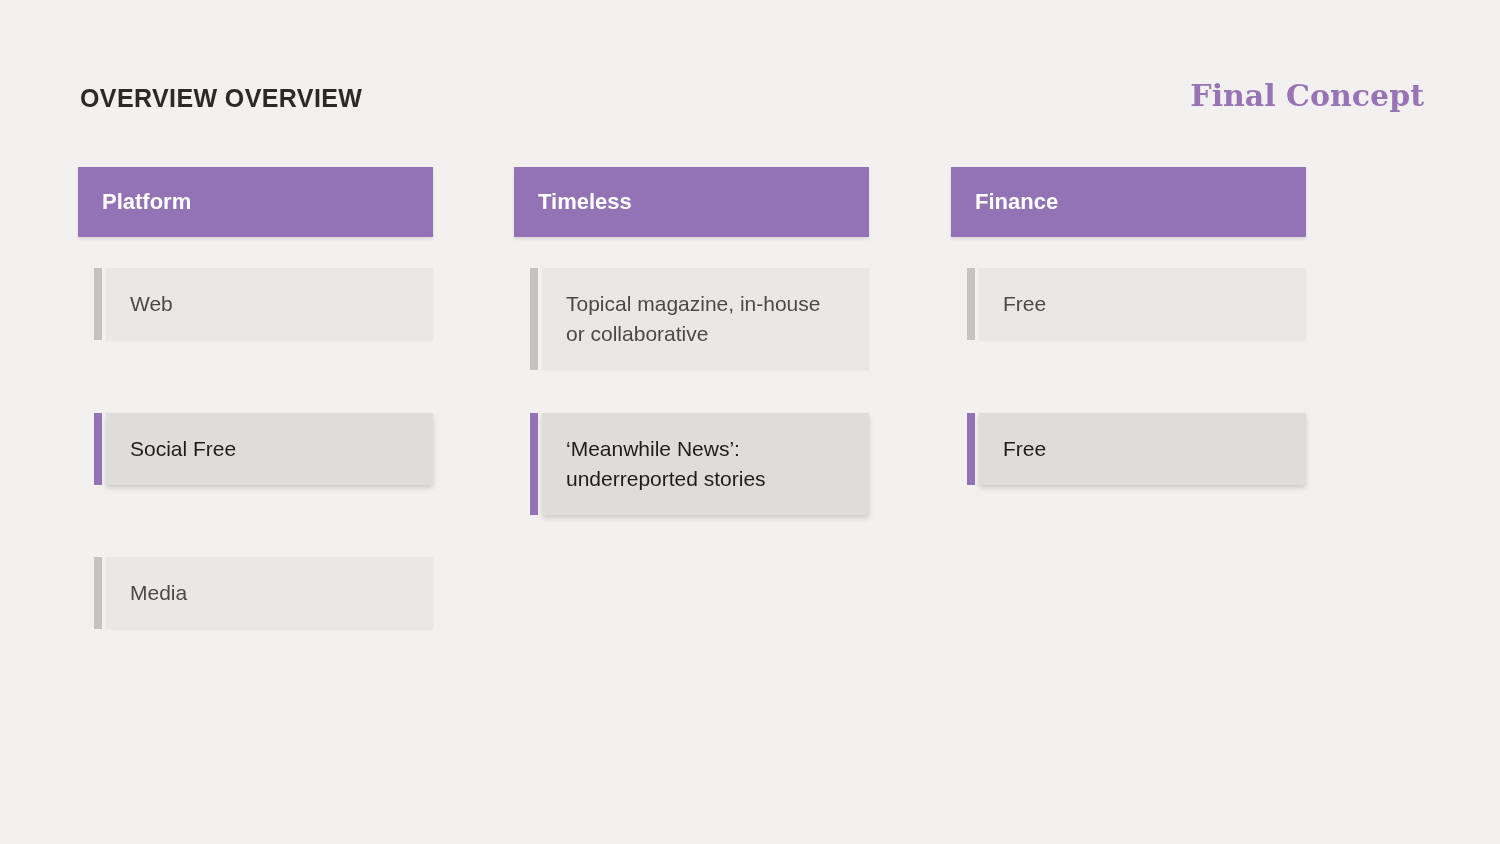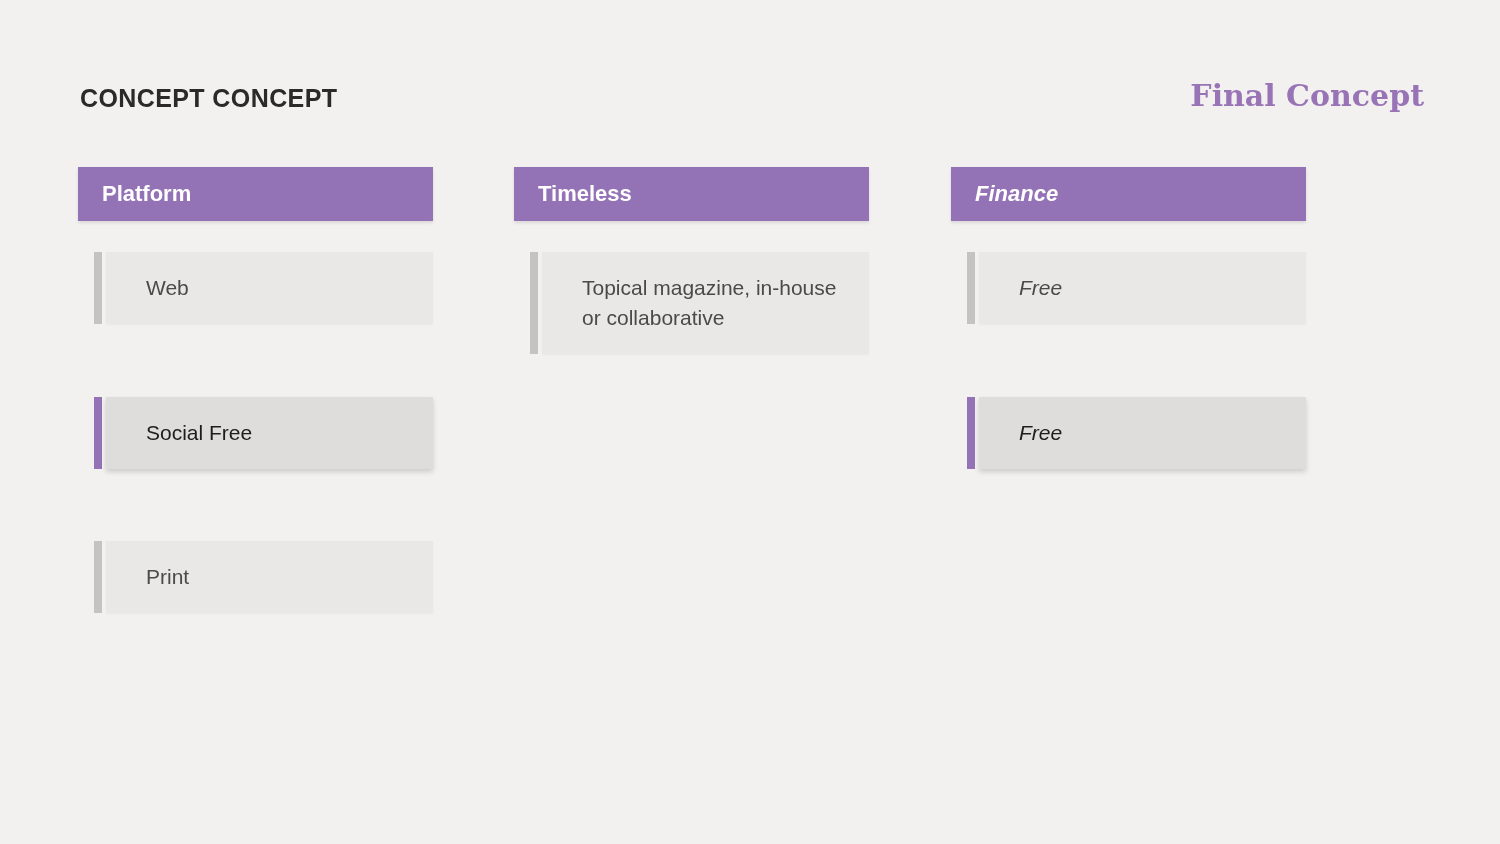--- a/index.html
+++ b/index.html
@@ -38,23 +38,23 @@
     font-size:30px;
     color:var(--watermark_purple);
   }
   .column{
     position:absolute;
     top:167px;
     width:355px;
   }
   .col-1{left:78px;}
   .col-2{left:514px;}
-  .col-3{left:951px;font-style:italic;}
+  .col-3{left:951px;}
   .col-header{
-    height:54px;
+    height:70px;
     background:var(--accent_purple);
     color:var(--header_text);
     display:flex;
     align-items:center;
     padding-left:24px;
     font-size:22px;
     font-weight:bold;
     box-shadow:0 2px 3px rgba(0,0,0,0.10);
   }
   .cards{
@@ -86,30 +86,29 @@
   .card.selected .card-body{
     background:var(--card_bg_selected);
     box-shadow:0 3px 5px rgba(0,0,0,0.15);
   }
   .card-label{
     display:block;
     font-size:21px;
     line-height:30px;
     color:var(--text_gray);
     white-space:pre-line;
-    margin-left:16px;
   }
   .card.selected .card-label{
     color:var(--text_dark);
   }
 </style>
 </head>
 <body>
 
-<h1 class="page-title">CONCEPT CONCEPT</h1>
+<h1 class="page-title">OVERVIEW OVERVIEW</h1>
 <div class="watermark">Final Concept</div>
 
 <section class="column col-1">
   <header class="col-header">
     <span>Platform</span>
   </header>
   <div class="cards">
     <div class="card">
       <span class="bar"></span>
       <div class="card-body">
@@ -118,36 +117,43 @@
     </div>
     <div class="card selected">
       <span class="bar"></span>
       <div class="card-body">
         <span class="card-label">Social Free</span>
       </div>
     </div>
     <div class="card">
       <span class="bar"></span>
       <div class="card-body">
-        <span class="card-label">Print</span>
+        <span class="card-label">Media</span>
       </div>
     </div>
   </div>
 </section>
 
 <section class="column col-2">
   <header class="col-header">
     <span>Timeless</span>
   </header>
   <div class="cards">
     <div class="card">
       <span class="bar"></span>
       <div class="card-body">
         <span class="card-label">Topical magazine, in-house
 or collaborative</span>
+      </div>
+    </div>
+    <div class="card selected">
+      <span class="bar"></span>
+      <div class="card-body">
+        <span class="card-label">‘Meanwhile News’:
+underreported stories</span>
       </div>
     </div>
   </div>
 </section>
 
 <section class="column col-3">
   <header class="col-header">
     <span>Finance</span>
   </header>
   <div class="cards">

